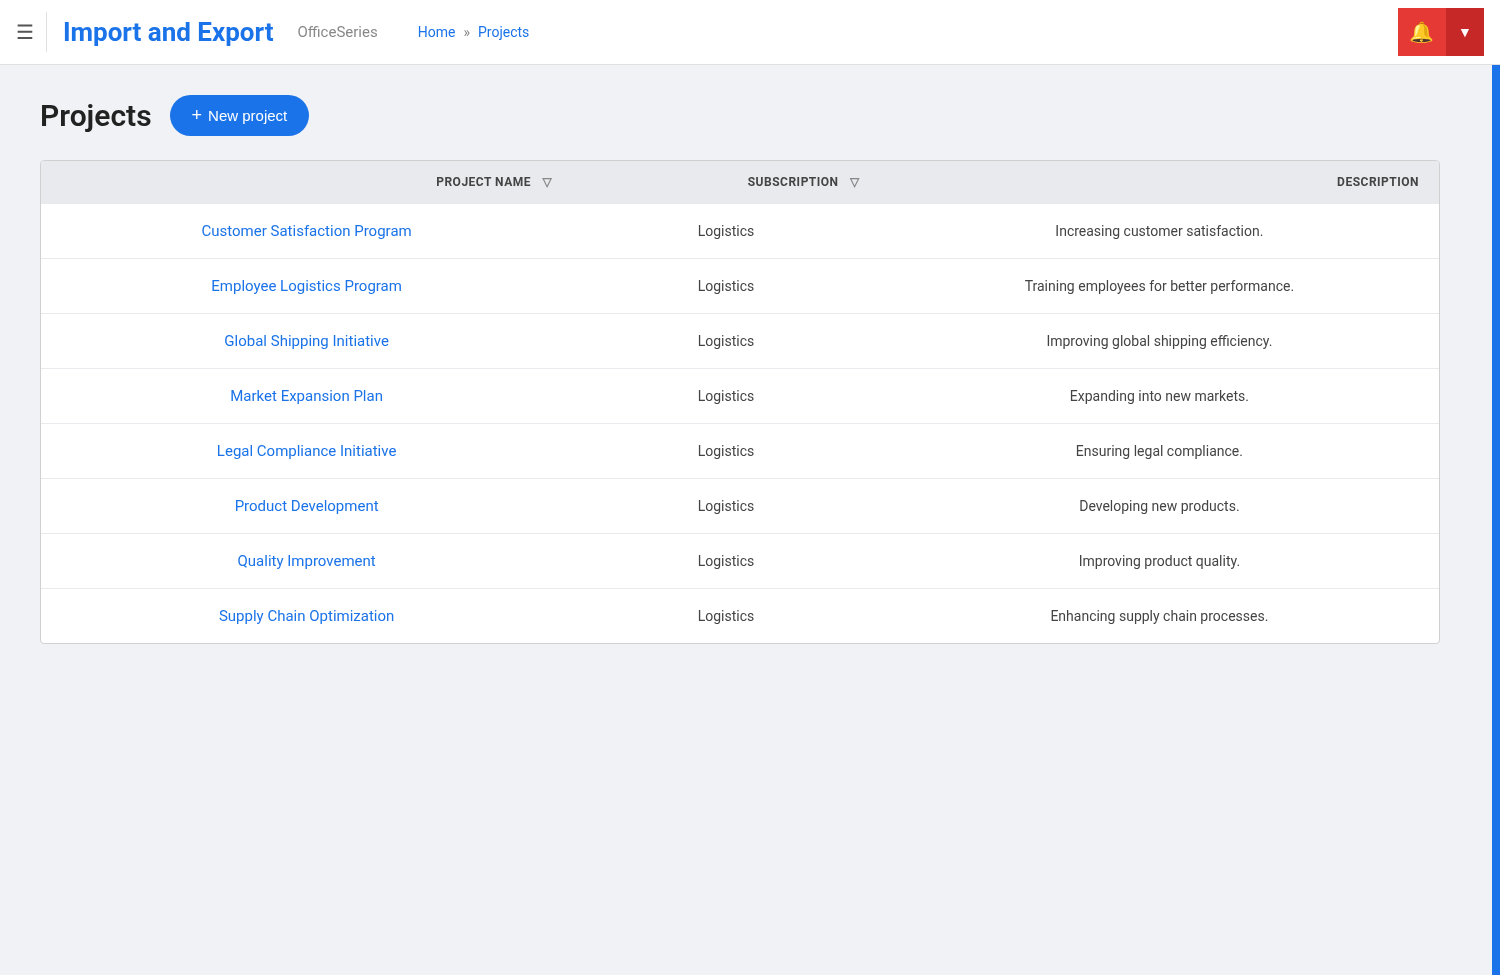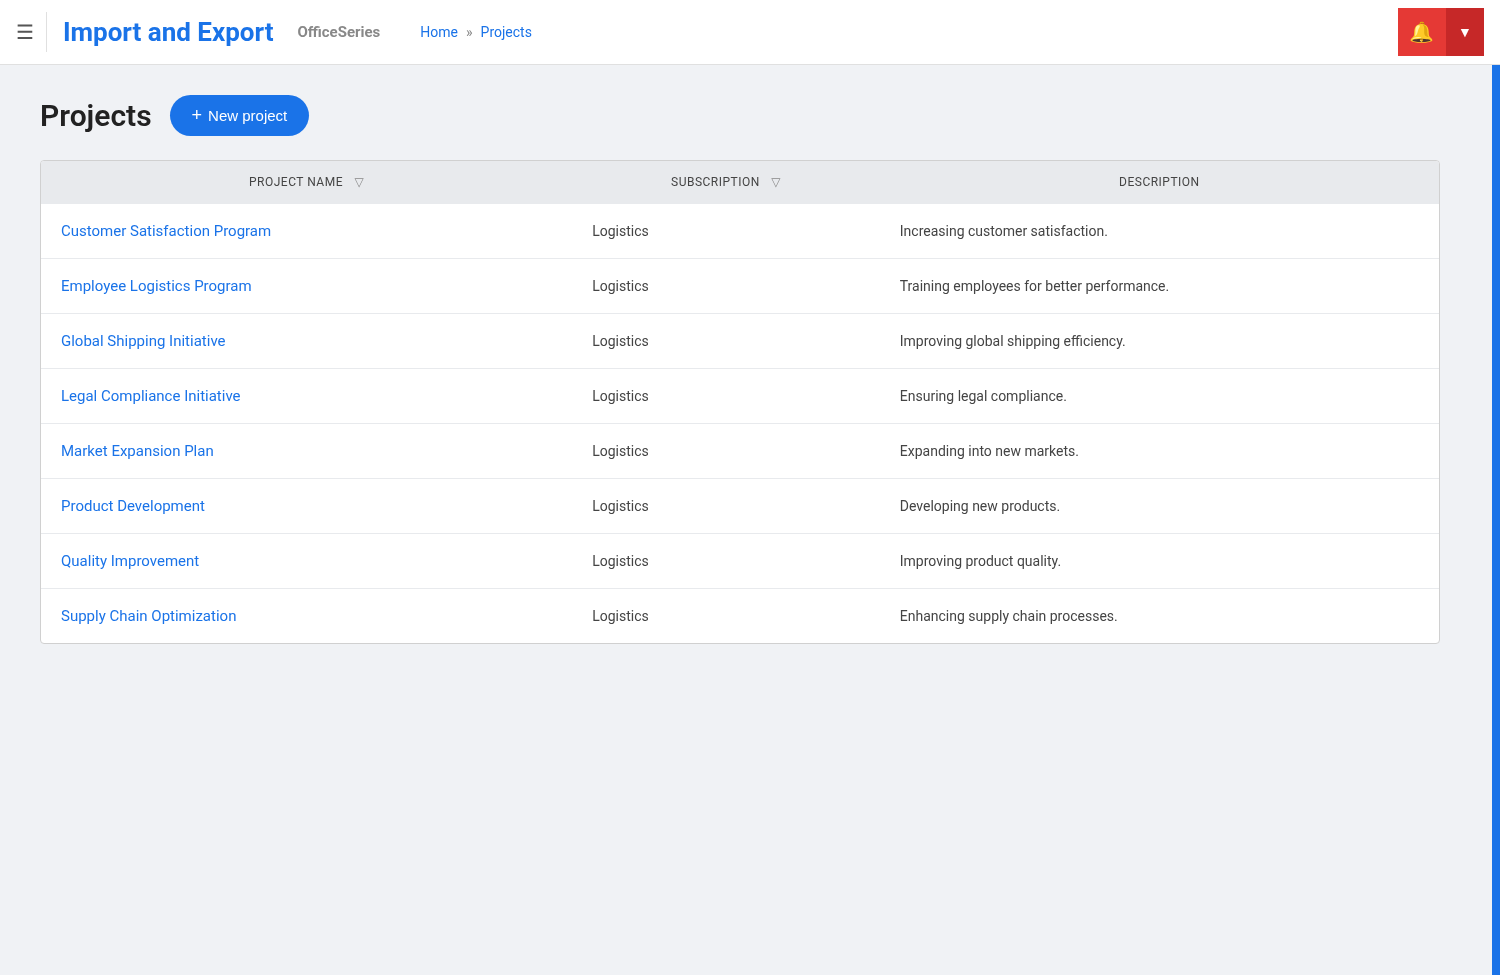--- a/index.html
+++ b/index.html
@@ -30,21 +30,21 @@
     }
     .header-title {
       font-size: 26px;
       font-weight: 700;
       color: #1a73e8;
       margin-right: 24px;
     }
     .header-subtitle {
       font-size: 15px;
       color: #888;
-      font-weight: 700;
+      font-weight: 400;
     }
     .header-nav {
       margin-left: 40px;
       display: flex;
       align-items: center;
       gap: 4px;
     }
     .header-nav a {
       color: #1a73e8;
       text-decoration: none;
@@ -129,38 +129,39 @@
     }
     table {
       width: 100%;
       border-collapse: collapse;
     }
     thead tr {
       background: #e8eaed;
     }
     th {
       padding: 14px 20px;
-      text-align: center;
+      text-align: right;
       font-size: 12px;
-      font-weight: 400;
+      font-weight: 700;
       color: #444;
       letter-spacing: 0.5px;
       text-transform: uppercase;
     }
     th .filter-icon {
       display: inline-block;
       margin-left: 8px;
       color: #888;
       font-size: 12px;
     }
     td {
       padding: 18px 20px;
       font-size: 14px;
       color: #444;
       border-top: 1px solid #e8eaed;
+      text-align: center;
     }
     td.project-name-cell a {
       color: #1a73e8;
       text-decoration: none;
       font-size: 15px;
     }
     .col-name { width: 38%; }
     .col-subscription { width: 22%; }
     .col-description { width: 40%; }
 
@@ -243,31 +244,31 @@
     </tr>
           <tr>
       <td class="project-name-cell col-name">
         <a href="#">Global Shipping Initiative</a>
       </td>
       <td class="col-subscription">Logistics</td>
       <td class="col-description">Improving global shipping efficiency.</td>
     </tr>
           <tr>
       <td class="project-name-cell col-name">
+        <a href="#">Market Expansion Plan</a>
+      </td>
+      <td class="col-subscription">Logistics</td>
+      <td class="col-description">Expanding into new markets.</td>
+    </tr>
+          <tr>
+      <td class="project-name-cell col-name">
         <a href="#">Legal Compliance Initiative</a>
       </td>
       <td class="col-subscription">Logistics</td>
       <td class="col-description">Ensuring legal compliance.</td>
-    </tr>
-          <tr>
-      <td class="project-name-cell col-name">
-        <a href="#">Market Expansion Plan</a>
-      </td>
-      <td class="col-subscription">Logistics</td>
-      <td class="col-description">Expanding into new markets.</td>
     </tr>
           <tr>
       <td class="project-name-cell col-name">
         <a href="#">Product Development</a>
       </td>
       <td class="col-subscription">Logistics</td>
       <td class="col-description">Developing new products.</td>
     </tr>
           <tr>
       <td class="project-name-cell col-name">

